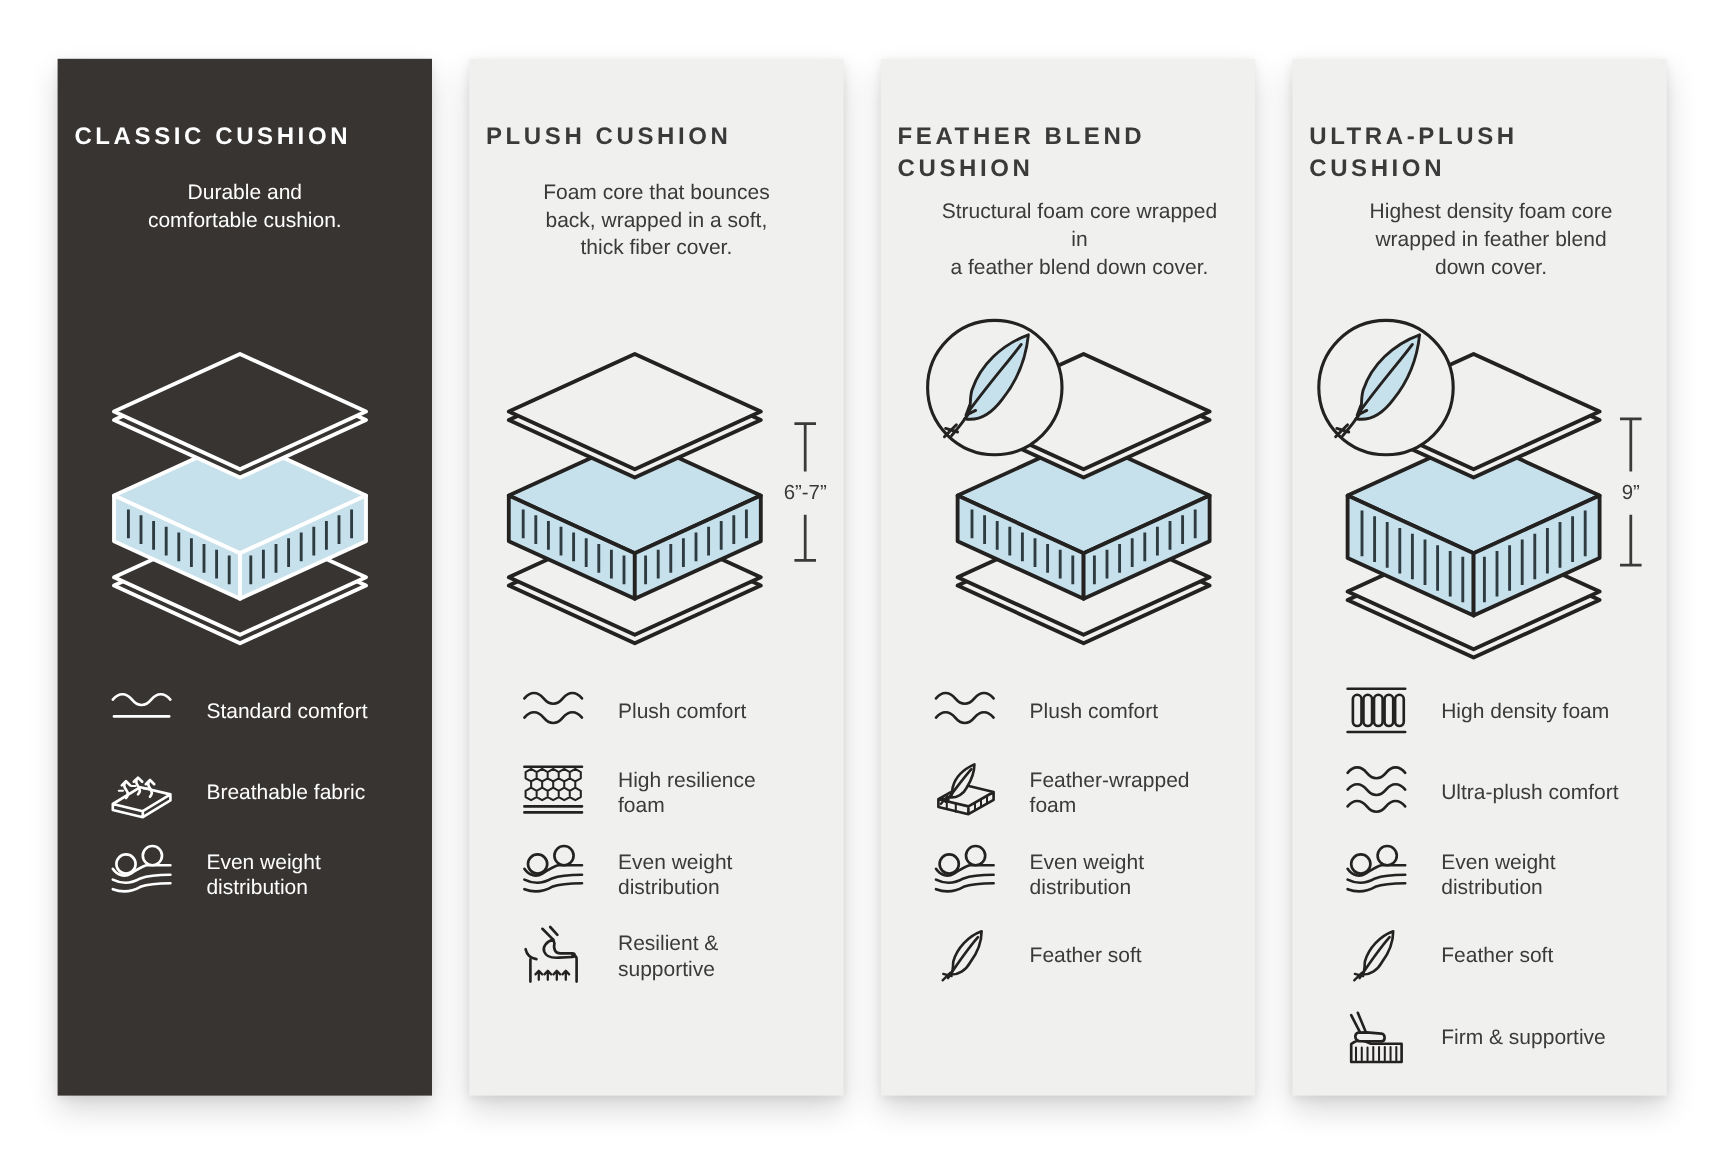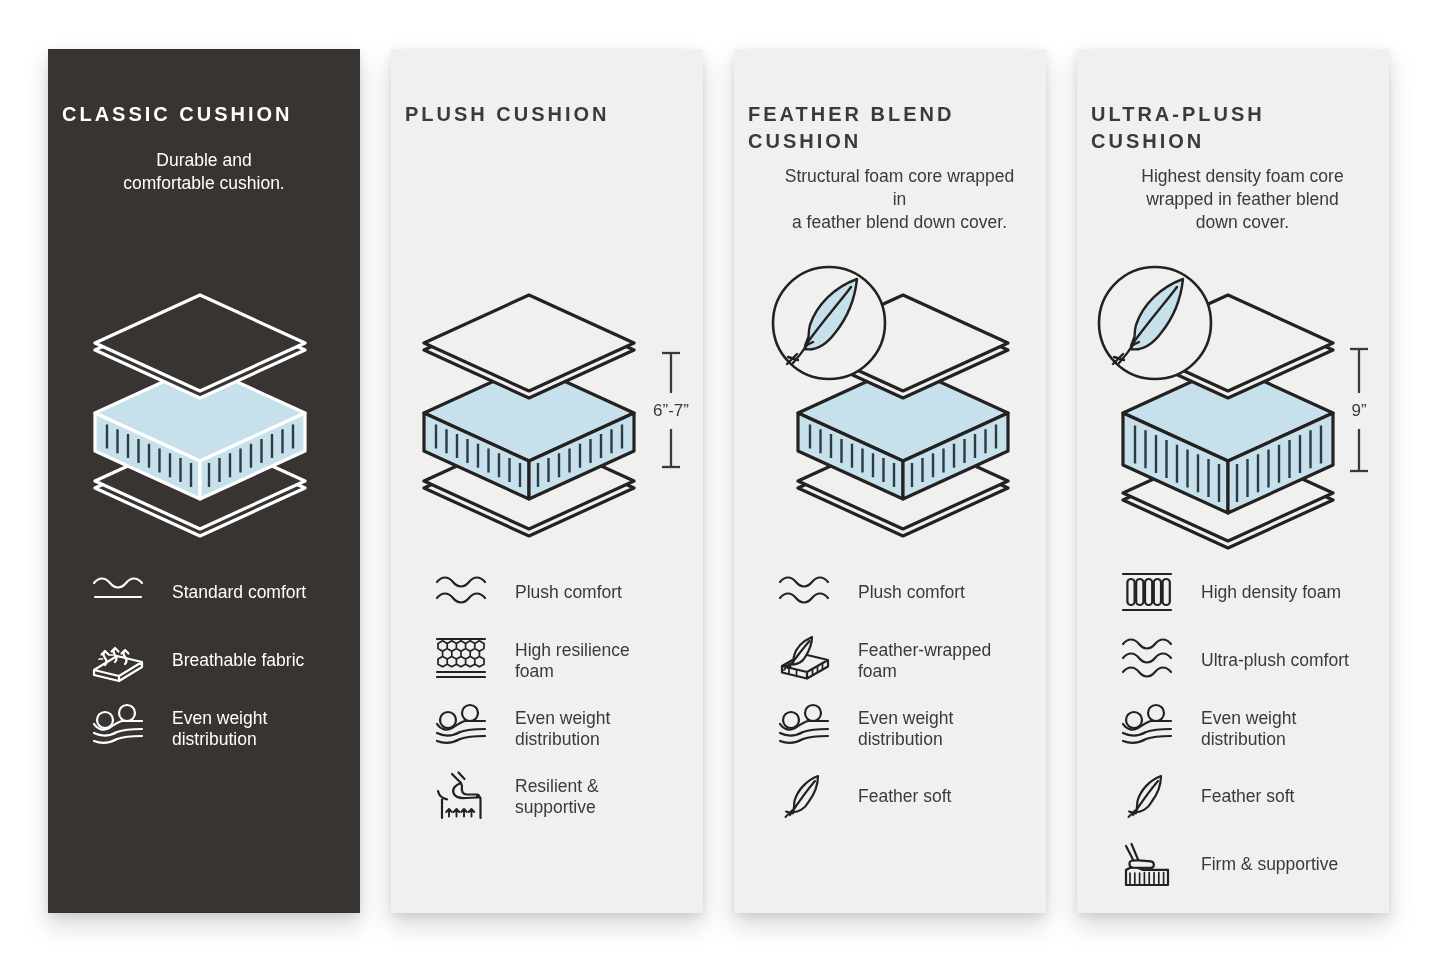--- a/index.html
+++ b/index.html
@@ -190,20 +190,23 @@
           </svg>
         </span>
       <span class="feature-label">Even weight
 distribution</span>
     </li>
   </ul>
 </section>
 
 <section class="panel panel--light" id="p2">
   <h2 class="panel-title">PLUSH CUSHION</h2>
+  <p class="panel-desc desc-after-1line">Foam core that bounces
+back, wrapped in a soft,
+thick fiber cover.</p>
   <div class="illo">
     <svg class="cushion-svg" width="310" height="332" viewBox="0 -22 310 332">
       <use href="#plate" x="22" y="150" class="u-plate"></use>
       <use href="#core40" x="22" y="82" class="u-core"></use>
       <use href="#plate" x="22" y="12" class="u-plate"></use>
       <g class="measure">
         <line x1="270" y1="70" x2="288" y2="70"></line>
         <line x1="279" y1="70" x2="279" y2="110"></line>
         <line x1="279" y1="146" x2="279" y2="184"></line>
         <line x1="270" y1="184" x2="288" y2="184"></line>

